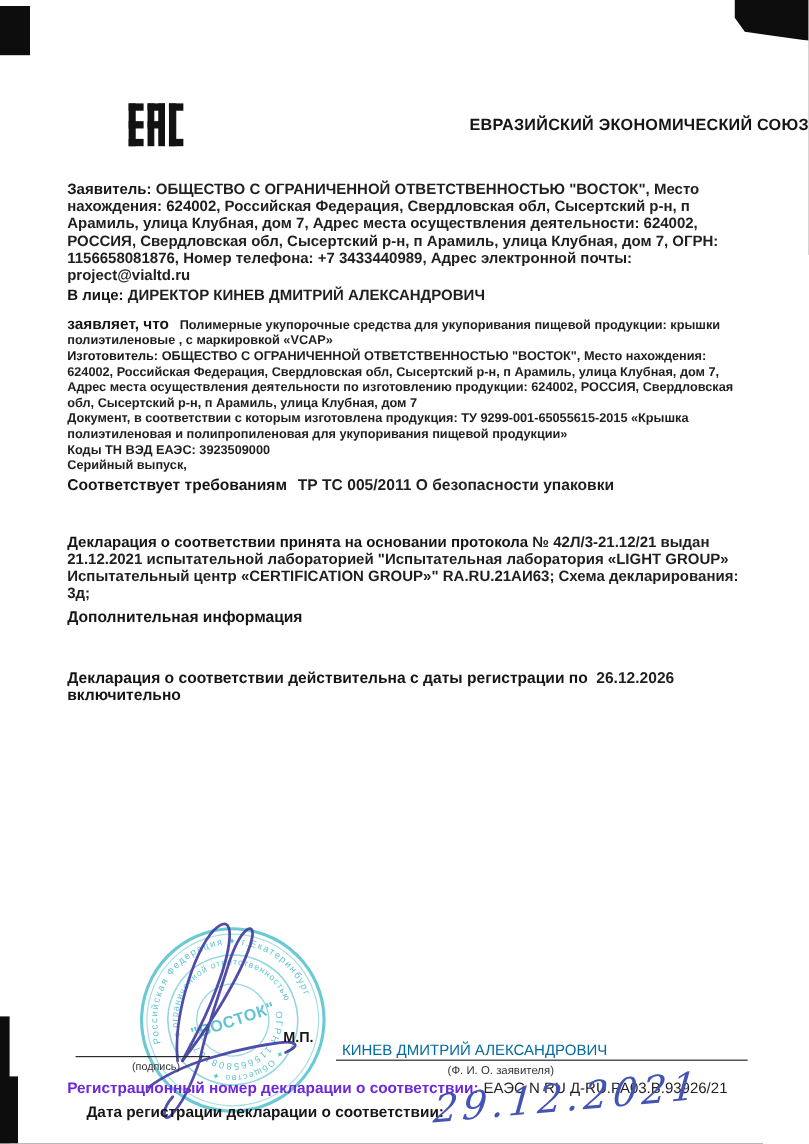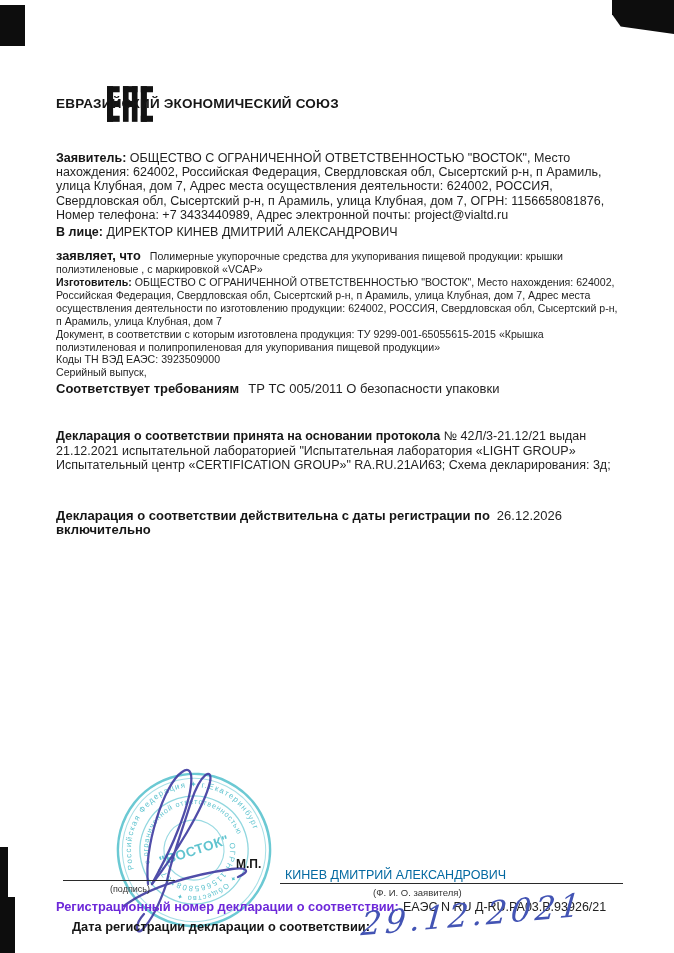--- a/index.html
+++ b/index.html
@@ -12,26 +12,26 @@
   .artifact{position:absolute;background:#0d0d0d;}
   .art-tl{left:0;top:5px;width:25px;height:41px;}
   .art-tr{left:612px;top:0;width:62px;height:34px;clip-path:polygon(0 0,100% 0,100% 100%,14% 78%,0 42%);}
   .art-bl-bar{left:0;top:847px;width:8px;height:106px;}
   .art-bl-block{left:0;top:897px;width:15px;height:56px;}
 
   
   .eac{position:absolute;left:107px;top:85px;}
 
   
-  .hdr{position:absolute;left:56px;width:618px;text-align:left;font-weight:bold;font-size:13.5px;letter-spacing:.2px;color:#161616;}
+  .hdr{position:absolute;left:56px;width:618px;text-align:right;font-weight:bold;font-size:13.5px;letter-spacing:.2px;color:#161616;}
   .hdr1{top:96px;}
   .hdr2{top:122px;}
 
   
-  .body-text{position:absolute;left:56px;top:151px;width:566px;font-size:12.5px;line-height:14.2px;}
+  .body-text{position:absolute;left:56px;top:151px;width:566px;font-size:12.5px;line-height:14.2px;font-weight:bold;}
   .body-text p{margin:0;}
   .body-text b{color:#151515;}
   .small{font-size:10.6px;line-height:12.9px;}
   .p-vlice{margin-top:3px !important;}
   .p-declares{margin-top:11px !important;}
   .p-conforms{margin-top:3px !important;font-size:13px;}
   .p-basis{margin-top:33px !important;}
   .p-addinfo{margin-top:5px !important;font-size:13px;}
   .p-valid{margin-top:37px !important;font-size:13px;}
   .lbl-gap{margin-left:9px;}
@@ -90,20 +90,21 @@
   <div class="body-text">
     <p><b>Заявитель:</b> <span>ОБЩЕСТВО С ОГРАНИЧЕННОЙ ОТВЕТСТВЕННОСТЬЮ "ВОСТОК", Место нахождения: 624002, Российская Федерация, Свердловская обл, Сысертский р-н, п Арамиль, улица Клубная, дом 7, Адрес места осуществления деятельности: 624002, РОССИЯ, Свердловская обл, Сысертский р-н, п Арамиль, улица Клубная, дом 7, ОГРН: 1156658081876, Номер телефона: +7 3433440989, Адрес электронной почты: project@vialtd.ru</span></p>
     <p class="p-vlice"><b>В лице:</b> <span>ДИРЕКТОР КИНЕВ ДМИТРИЙ АЛЕКСАНДРОВИЧ</span></p>
     <p class="p-declares small"><b style="font-size:12.8px;">заявляет, что</b><span class="lbl-gap">Полимерные укупорочные средства для укупоривания пищевой продукции: крышки полиэтиленовые , с маркировкой «VCAP»</span></p>
     <p class="small"><b>Изготовитель:</b> <span>ОБЩЕСТВО С ОГРАНИЧЕННОЙ ОТВЕТСТВЕННОСТЬЮ "ВОСТОК", Место нахождения: 624002, Российская Федерация, Свердловская обл, Сысертский р-н, п Арамиль, улица Клубная, дом 7, Адрес места осуществления деятельности по изготовлению продукции: 624002, РОССИЯ, Свердловская обл, Сысертский р-н, п Арамиль, улица Клубная, дом 7</span></p>
     <p class="small">Документ, в соответствии с которым изготовлена продукция: ТУ 9299-001-65055615-2015 «Крышка полиэтиленовая и полипропиленовая для укупоривания пищевой продукции»</p>
     <p class="small">Коды ТН ВЭД ЕАЭС: 3923509000</p>
     <p class="small">Серийный выпуск,</p>
     <p class="p-conforms"><b>Соответствует требованиям</b><span class="lbl-gap">ТР ТС 005/2011 О безопасности упаковки</span></p>
     <p class="p-basis"><b>Декларация о соответствии принята на основании протокола</b> <span>№ 42Л/3-21.12/21 выдан 21.12.2021  испытательной лабораторией "Испытательная лаборатория «LIGHT GROUP» Испытательный центр «CERTIFICATION GROUP»" RA.RU.21АИ63; Схема декларирования: 3д;</span></p>
+    <p class="p-addinfo"><b>Дополнительная информация</b></p>
     <p class="p-valid"><b>Декларация о соответствии действительна с даты регистрации по</b><span class="lbl-gap2">26.12.2026</span><br><b>включительно</b></p>
   </div>
 
   <div class="abs stamp">
     <svg width="164" height="164" viewBox="0 0 164 164">
       <defs>
         <path id="arcTop" d="M 19 82 A 63 63 0 1 1 145 82"></path>
         <path id="arcBottom" d="M 145 82 A 63 63 0 0 1 19 82"></path>
         <path id="arcTopMid" d="M 36 82 A 46 46 0 1 1 128 82"></path>
         <path id="arcBottomMid" d="M 128 82 A 46 46 0 0 1 36 82"></path>

